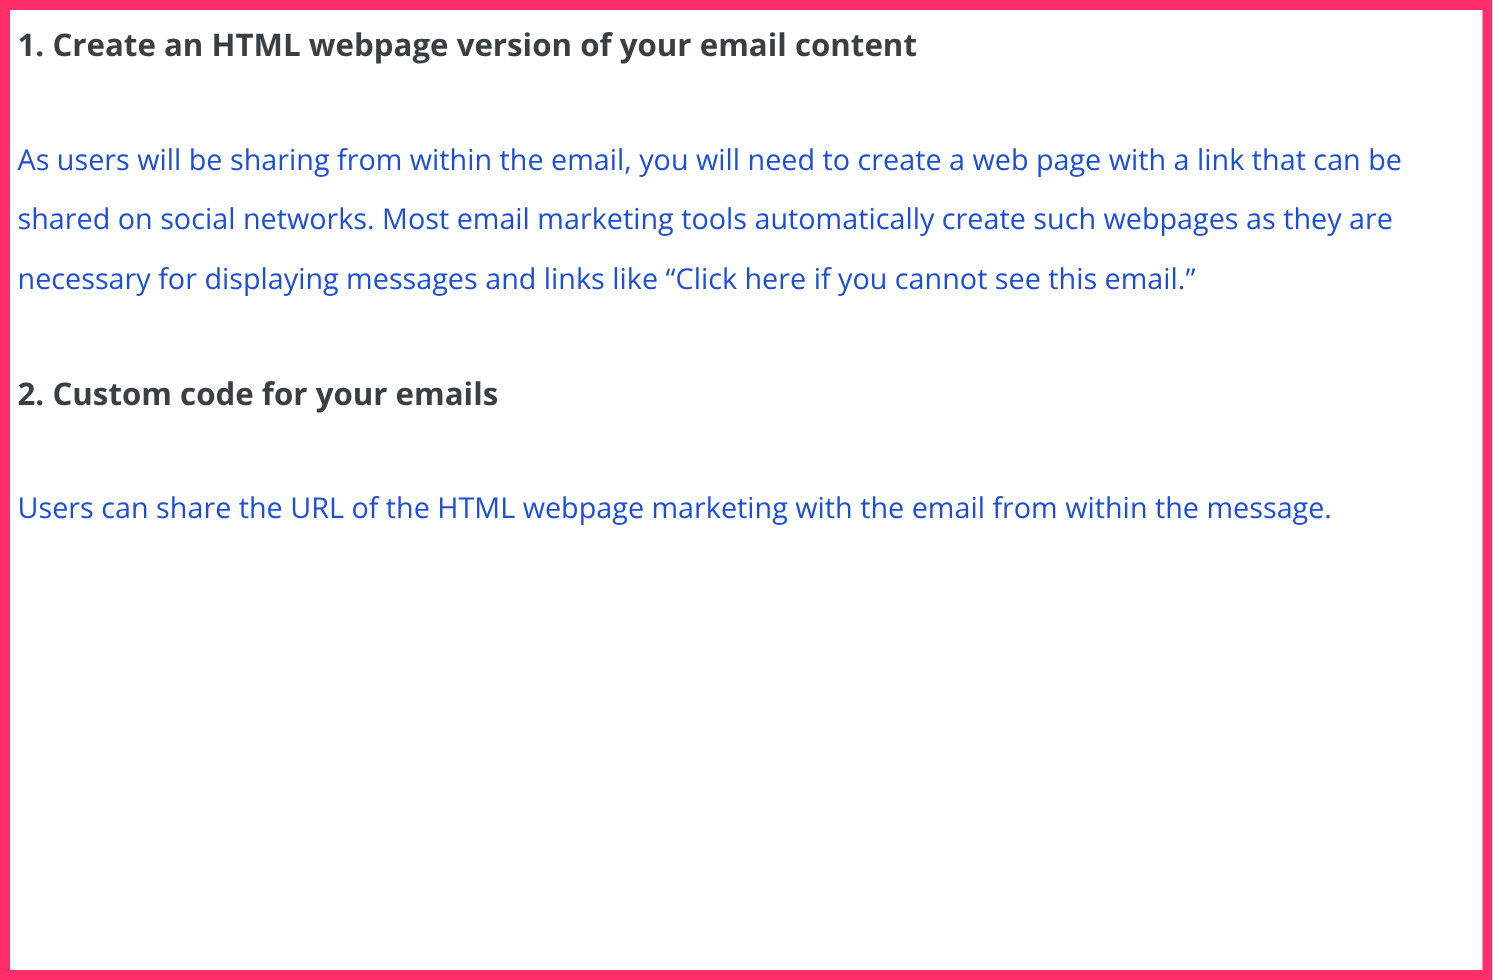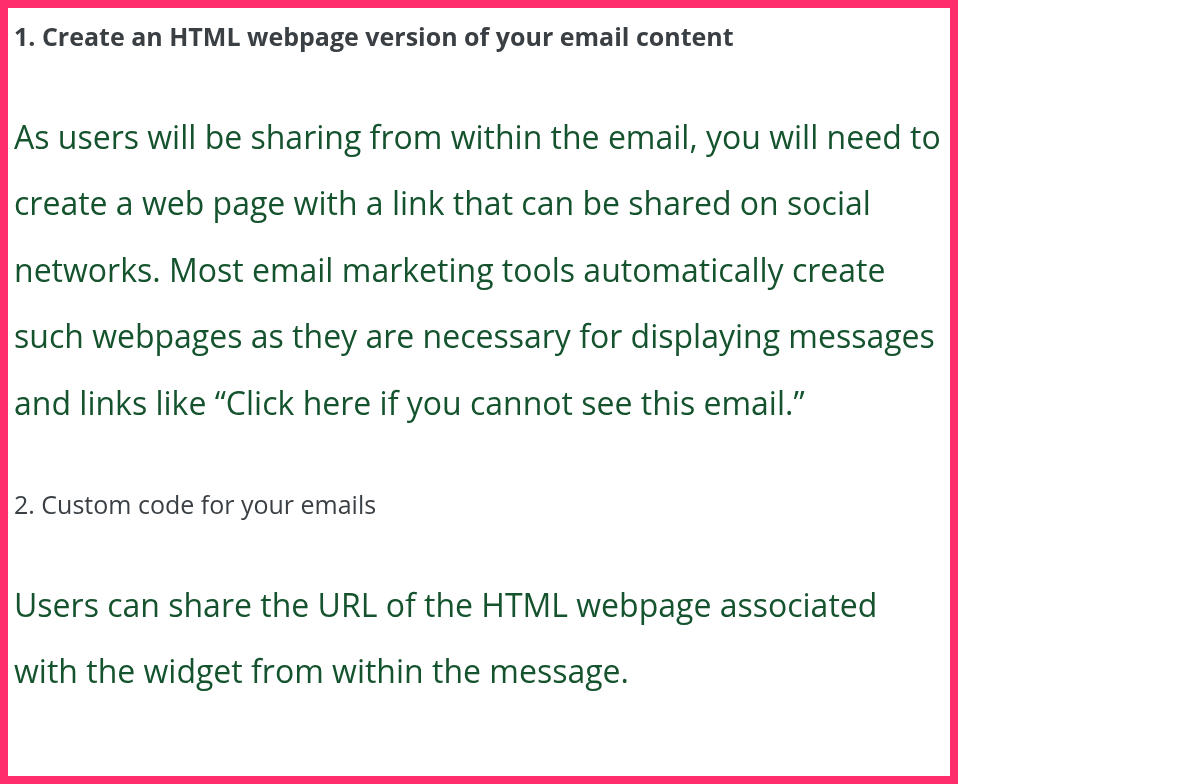--- a/index.html
+++ b/index.html
@@ -7,52 +7,52 @@
       padding: 0;
       box-sizing: border-box;
     }
     body {
       font-family: -apple-system, BlinkMacSystemFont, "Segoe UI", "Open Sans", Helvetica, Arial, sans-serif;
       background: #ffffff;
       width: 1194px;
       height: 784px;
     }
     .container {
-      width: 958px;
+      width: 1194px;
       height: 784px;
       border: 8px solid #ff2d6a;
       background: #ffffff;
       padding: 10px 6px 6px 6px;
     }
     .heading {
       font-weight: 700;
       font-size: 25px;
       color: #3a3f44;
       line-height: 1.5;
       margin-bottom: 48px;
     }
     .paragraph {
       font-weight: 400;
-      font-size: 32px;
-      color: #14532d;
+      font-size: 23px;
+      color: #1d4ed8;
       line-height: 2.08;
       margin-bottom: 50px;
     }
     .paragraph:last-child {
       margin-bottom: 0;
     }
     .heading-2 {
-      font-weight: 400;
+      font-weight: 700;
       font-size: 25px;
       color: #3a3f44;
       line-height: 1.5;
       margin-bottom: 48px;
     }
   </style>
 </head>
 <body>
 
 <div class="container">
   <div class="heading">1. Create an HTML webpage version of your email content</div>
   <div class="paragraph">As users will be sharing from within the email, you will need to create a web page with a link that can be shared on social networks. Most email marketing tools automatically create such webpages as they are necessary for displaying messages and links like “Click here if you cannot see this email.”</div>
   <div class="heading-2">2. Custom code for your emails</div>
-  <div class="paragraph">Users can share the URL of the HTML webpage associated with the widget from within the message.</div>
+  <div class="paragraph">Users can share the URL of the HTML webpage marketing with the email from within the message.</div>
 </div>
 
 </body></html>

